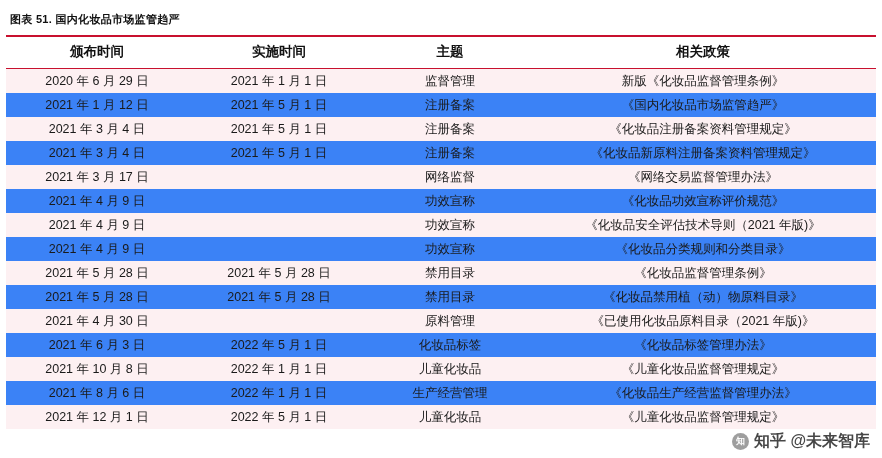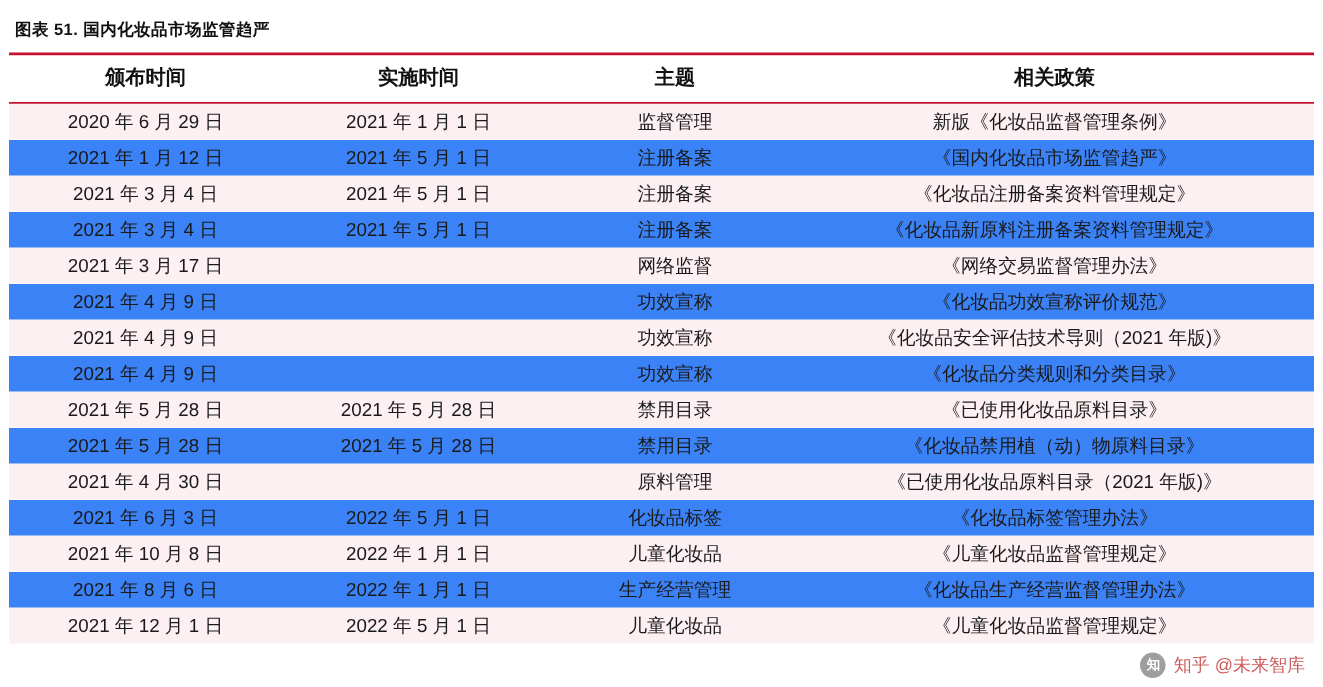--- a/index.html
+++ b/index.html
@@ -76,22 +76,23 @@
     height: 17px;
     border-radius: 50%;
     background: #7a7a7a;
     color: #ffffff;
     font-size: 9px;
     line-height: 17px;
     text-align: center;
     font-weight: bold;
   }
   .wm-text {
-    font-size: 12px;
-    color: #b91c1c;
+    font-size: 16px;
+    color: #000000;
+    font-weight: bold;
   }
 </style>
 </head>
 <body>
 
 <div class="wrap">
 
   <div class="title">图表 51. 国内化妆品市场监管趋严</div>
   <div class="title-rule"></div>
 
@@ -156,21 +157,21 @@
       <tr class="even">
         <td>2021 年 4 月 9 日</td>
         <td></td>
         <td>功效宣称</td>
         <td>《化妆品分类规则和分类目录》</td>
       </tr>
       <tr class="odd">
         <td>2021 年 5 月 28 日</td>
         <td>2021 年 5 月 28 日</td>
         <td>禁用目录</td>
-        <td>《已使用化妆品原料目录》</td>
+        <td>《化妆品监督管理条例》</td>
       </tr>
       <tr class="even">
         <td>2021 年 5 月 28 日</td>
         <td>2021 年 5 月 28 日</td>
         <td>禁用目录</td>
         <td>《化妆品禁用植（动）物原料目录》</td>
       </tr>
       <tr class="odd">
         <td>2021 年 4 月 30 日</td>
         <td></td>

